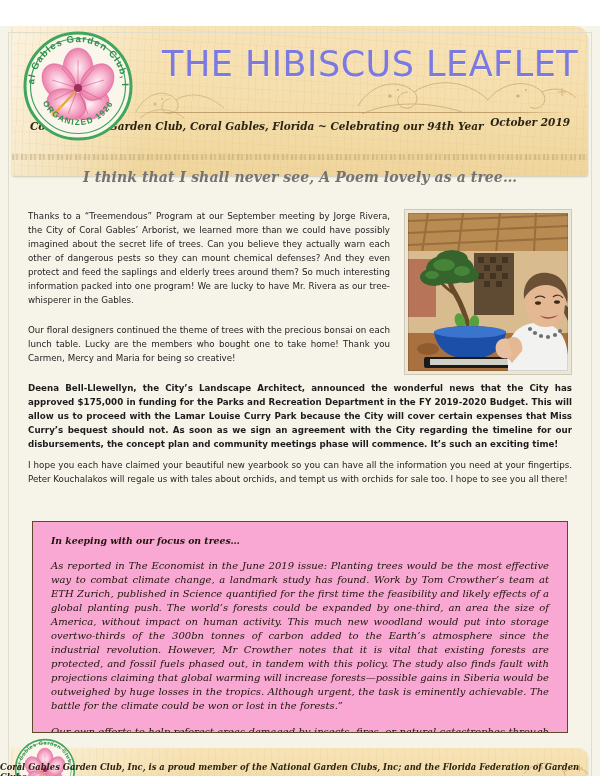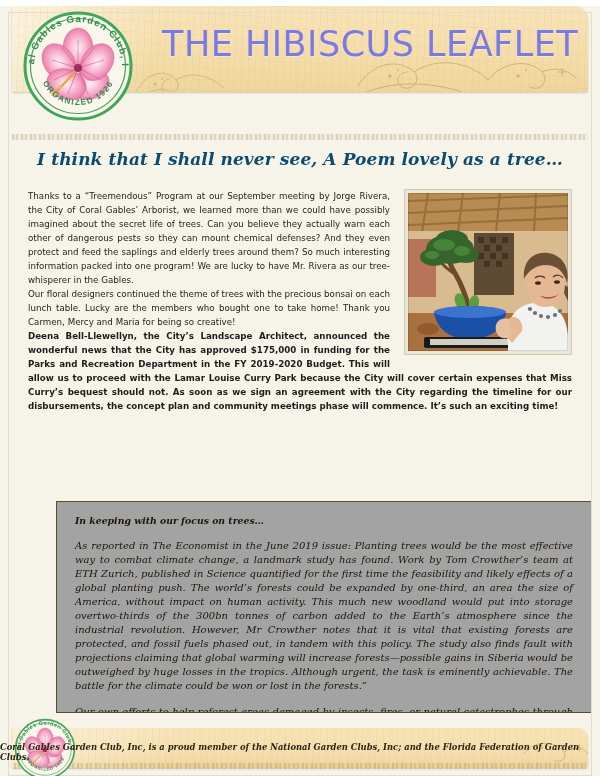--- a/index.html
+++ b/index.html
@@ -28,22 +28,22 @@
     position: absolute;
     left: 8px; top: 6px; right: 8px; bottom: 6px;
     border: 1px solid #e2ddcb;
     pointer-events: none;
     z-index: 0;
   }
 
   
   .masthead {
     position: relative;
-    margin: 6px 12px 0 12px;
-    height: 86px;
+    margin: 26px 12px 0 12px;
+    height: 150px;
     background:
       linear-gradient(100deg, rgba(255,255,255,.55) 0%, rgba(255,255,255,0) 26%),
       linear-gradient(180deg, #f7e3b7 0%, #f6dfae 42%, #f3dba6 70%, #efd59c 100%);
     border-radius: 2px 14px 2px 2px;
     box-shadow: 0 1px 2px rgba(120,95,50,.28);
     overflow: hidden;
     text-align: right;
   }
   
   .masthead .paper-tex {
@@ -136,22 +136,22 @@
 
   
   .headline {
     position: absolute;
     left: 0; right: 0;
     top: 143px;
     text-align: center;
     font-family: "DejaVu Serif", serif;
     font-weight: bold;
     font-style: italic;
-    font-size: 17px;
-    color: #0c4a6e;
+    font-size: 14px;
+    color: #737373;
     letter-spacing: .1px;
   }
 
   
   .body-wrap {
     position: absolute;
     left: 28px;
     top: 183px;
     width: 544px;
   }
@@ -172,21 +172,21 @@
   p.body {
     margin: 0 0 0 0;
     font-family: "DejaVu Sans", sans-serif;
     font-size: 8.7px;
     line-height: 14.0px;
     color: #1d1d1d;
     text-align: justify;
     -webkit-hyphens: none;
     hyphens: none;
   }
-  p.body + p.body { margin-top: 0; }
+  p.body + p.body { margin-top: 16px; }
   p.gap { margin-top: 13px; font-weight: bold; }
 
   .full-text {
     position: absolute;
     left: 28px;
     top: 432px;
     width: 544px;
     font-family: "DejaVu Sans", sans-serif;
     font-size: 8.7px;
     line-height: 14.2px;
@@ -207,25 +207,24 @@
   }
 
   
   .highlight-box {
     position: absolute;
     left: 32px;
     top: 495px;
     width: 536px;
     height: 212px;
     box-sizing: border-box;
-    background: #a3a3a3;
+    background: #f9a8d4;
     border: 1.3px solid #5c4a2a;
     padding: 13px 18px 12px 18px;
     overflow: hidden;
-    margin-left: 24px;
   }
   .box-lead {
     font-family: "DejaVu Serif", serif;
     font-weight: bold;
     font-style: italic;
     font-size: 9.3px;
     color: #1d1408;
     margin: 0 0 13px 0;
   }
   p.box-para {
@@ -464,20 +463,21 @@
 
         <rect width="160" height="158" fill="none" stroke="rgba(0,0,0,.12)" stroke-width="2"></rect>
       </svg>
     </div>
 
     <p class="body">Thanks to a “Treemendous”  Program at our September meeting by Jorge Rivera, the City of Coral Gables’ Arborist, we learned more than we could have possibly imagined about the secret life of trees.   Can you believe they actually warn each other of dangerous pests so they can mount chemical defenses?   And they even protect and feed the saplings and elderly trees around them?  So much interesting information packed into one program!  We are lucky to have Mr. Rivera as our tree-whisperer in the Gables.</p>
     <p class="body">Our floral designers continued the theme of trees with the precious bonsai on each lunch table.   Lucky are the members who bought one to take home!   Thank you Carmen, Mercy and Maria for being so creative!</p>
     <p class="body gap">Deena Bell-Llewellyn, the City’s Landscape Architect, announced the wonderful news that the City has approved $175,000 in funding for the Parks and Recreation Department in the FY 2019-2020 Budget.   This will allow us to proceed with the Lamar Louise Curry Park because the City will cover certain expenses that Miss Curry’s bequest should not.    As soon as we sign an agreement with the City regarding the timeline for our disbursements, the concept plan and community meetings phase will commence.  It’s such an exciting time!</p>
   </div>
 
+  <div class="full-text">I hope you each have claimed your beautiful new yearbook so you can have all the information you need at your fingertips.  Peter Kouchalakos will regale us with tales about orchids, and tempt us with orchids for sale too.  I hope to see you all there!</div>
 
   <div class="highlight-box">
     <div class="box-lead">In keeping with our focus on trees…</div>
     <p class="box-para">As reported in The Economist in the June 2019 issue: Planting trees would be the most effective way to combat climate change, a landmark study has found. Work by Tom Crowther’s team at ETH Zurich, published in Science quantified for the first time the feasibility and likely effects of a global planting push. The world’s forests could be expanded by one-third, an area the size of America, without impact on human activity. This much new woodland would put into storage overtwo-thirds of the 300bn tonnes of carbon added to the Earth’s atmosphere since the industrial revolution. However, Mr Crowther notes that it is vital that existing forests are protected, and fossil fuels phased out, in tandem with this policy. The study also finds fault with projections claiming that global warming will increase forests—possible gains in Siberia would be outweighed by huge losses in the tropics. Although urgent, the task is eminently achievable. The battle for the climate could be won or lost in the forests.”</p>
     <p class="box-para">Our own efforts to help reforest areas damaged by insects, fires, or natural catastrophes through the NGC’s Penny Pines program have helped the US Forest Service supply 214,200 indigenous seedlings (and not only pine trees) to 1,071 plantations.  In fact, the FFGC led the way with the most Penny Pines donations in 2018!</p>
   </div>
 
   <div class="footer-band">
     <div class="paper-tex"></div>
   </div>

